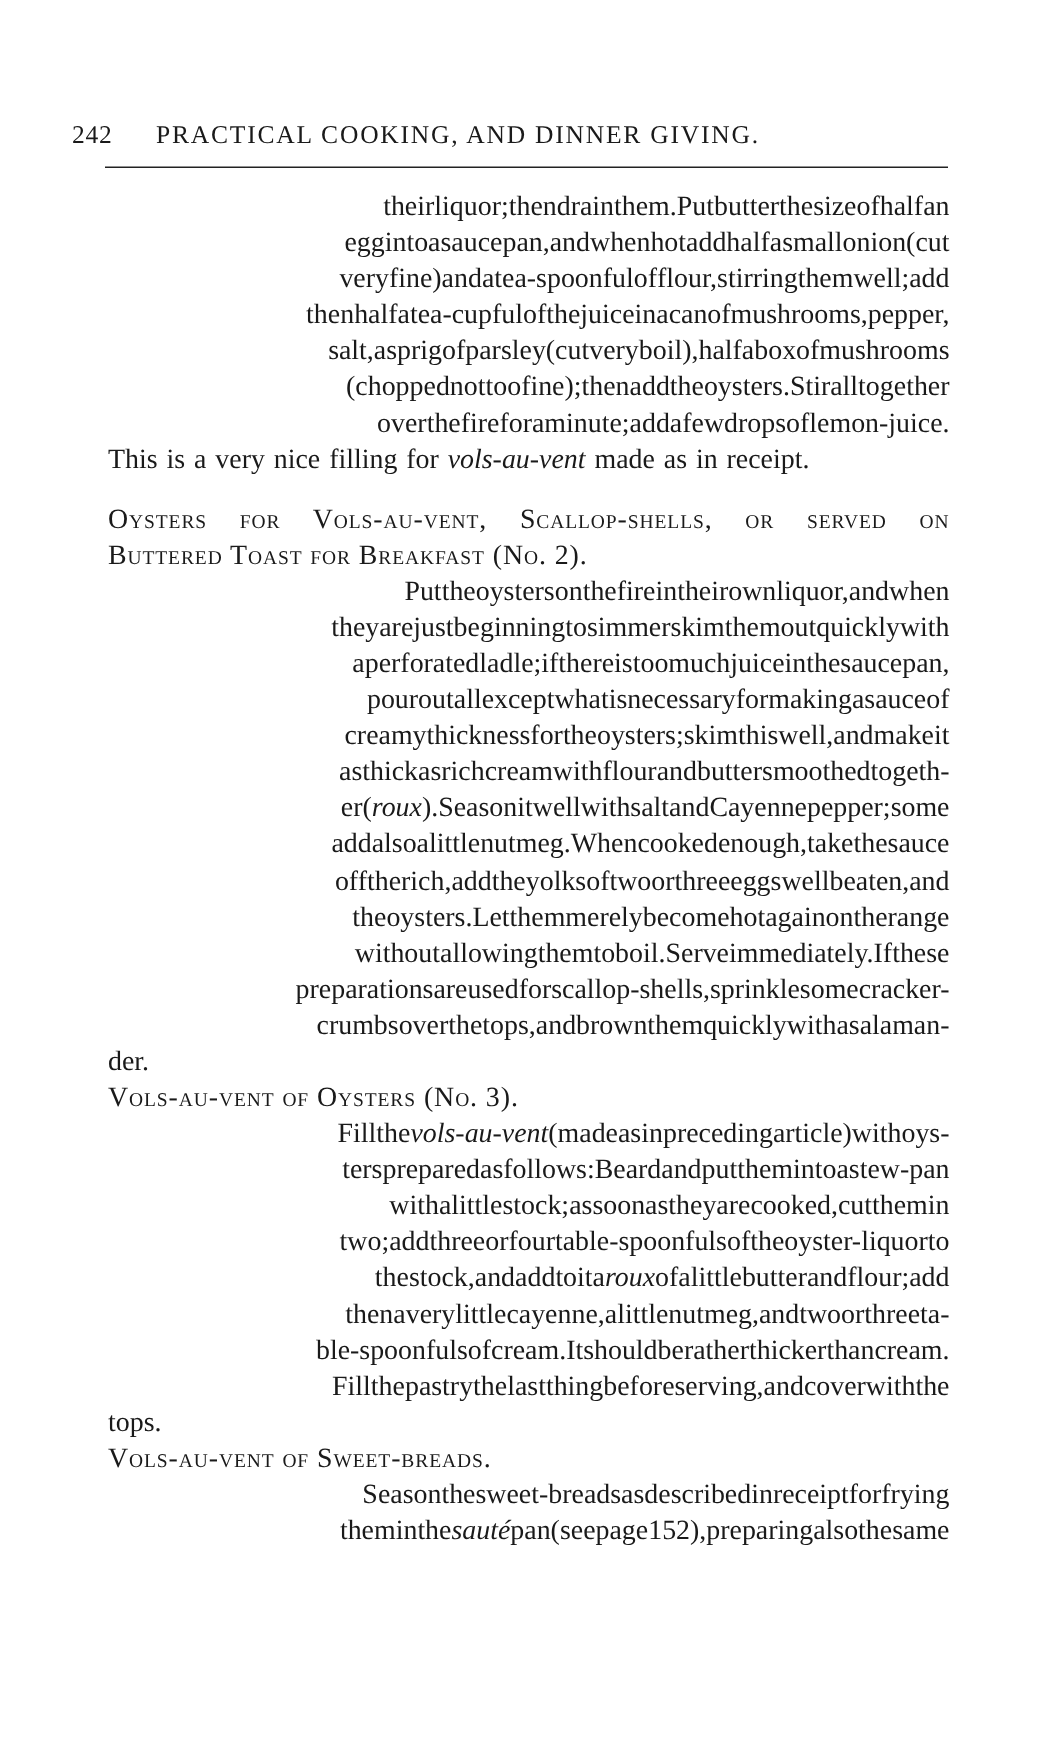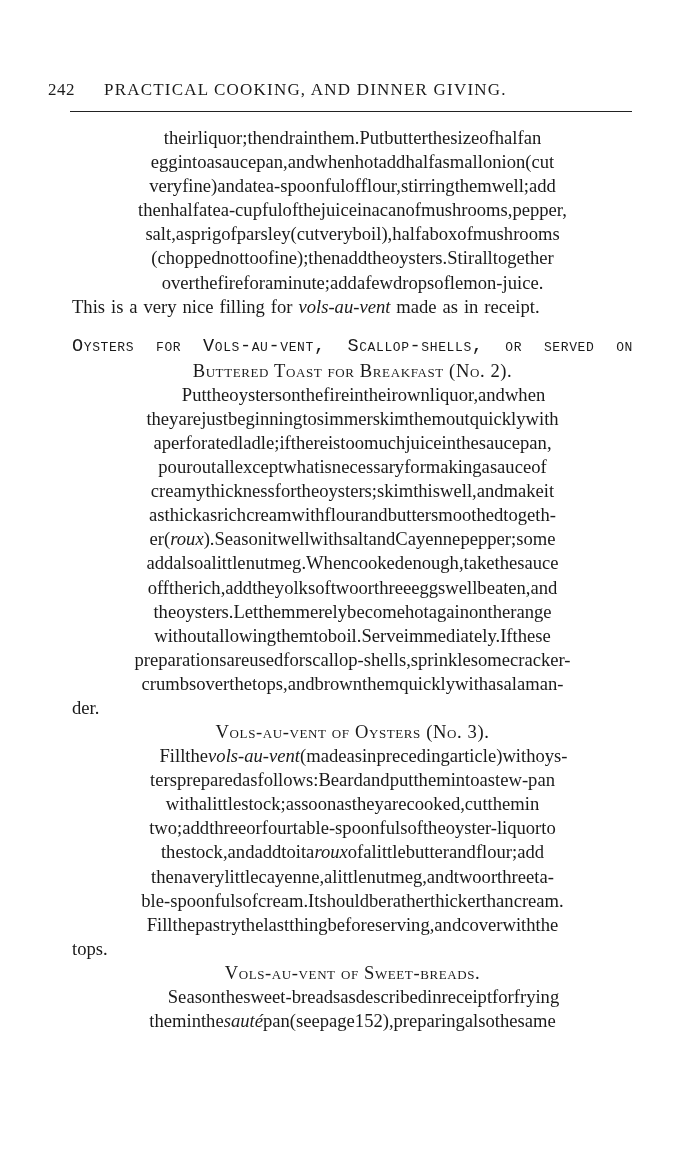--- a/index.html
+++ b/index.html
@@ -5,28 +5,28 @@
   html, body { margin: 0; padding: 0; background: #ffffff; }
   body { width: 700px; height: 1163px; position: relative; overflow: hidden;
          font-family: "Liberation Serif", "DejaVu Serif", serif; color: #1a1a1a; }
   .page { position: absolute; left: 0; top: 0; width: 700px; height: 863px; }
   .header { position: absolute; left: 48px; top: 80px; width: 582px; height: 24px; }
   .page-number { position: absolute; left: 0; top: 0; font-size: 17px; letter-spacing: 0.5px; }
   .running-title { position: absolute; left: 56px; top: 0; font-size: 17px; letter-spacing: 1.2px; }
   .rule { position: absolute; left: 70px; top: 111px; width: 562px; height: 0; border-top: 1.6px solid #222; }
   .body { position: absolute; left: 72px; top: 126px; width: 561px; }
   .line { height: 24.1px; line-height: 24.1px; font-size: 18.6px; white-space: nowrap;
-          display: flex; justify-content: center; }
+          display: flex; justify-content: flex-end; }
   .line.last { justify-content: flex-start; }
   .line.last span.w { margin-right: 0.32em; }
   .line.indent { padding-left: 22px; }
   .gap { height: 16px; }
-  .heading { height: 24px; line-height: 24px; font-size: 18.6px; text-align: center; white-space: nowrap;
+  .heading { height: 24px; line-height: 24px; font-size: 18.6px; text-align: left; white-space: nowrap;
              font-variant: small-caps; letter-spacing: 0.6px; }
-  .heading.first { text-align: justify; text-align-last: justify; font-family: Liberation Mono, monospace; }
+  .heading.first { text-align: justify; text-align-last: justify; }
   i { font-style: italic; }
 </style>
 </head>
 <body>
 
 <div class="page">
   <div class="header">
     <span class="page-number">242</span>
     <span class="running-title">PRACTICAL COOKING, AND DINNER GIVING.</span>
   </div>

